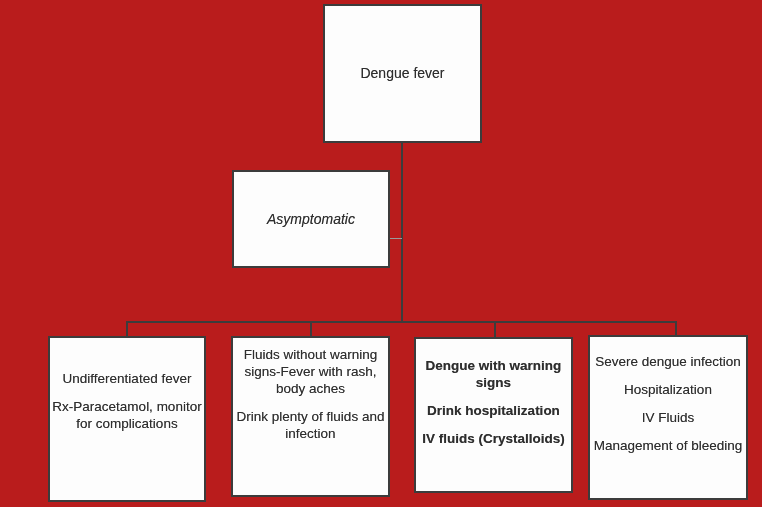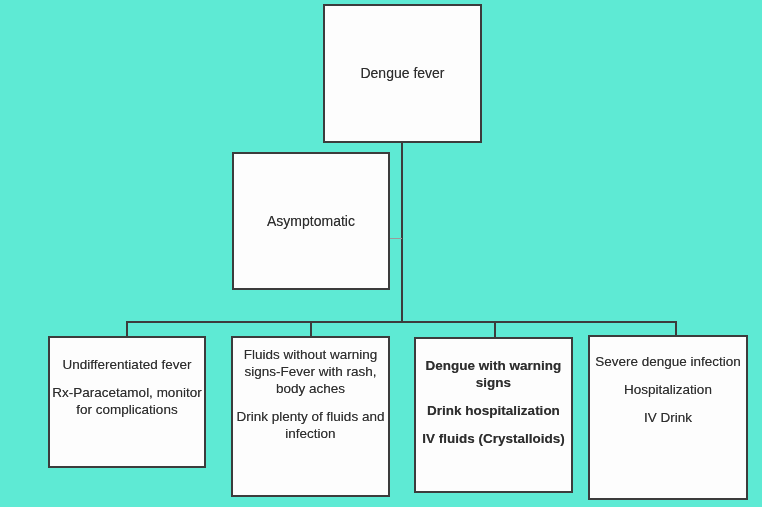--- a/index.html
+++ b/index.html
@@ -1,21 +1,21 @@
 <!DOCTYPE html>
 <html><head>
 <meta charset="utf-8">
 <style>
   * { margin: 0; padding: 0; box-sizing: border-box; }
   html, body { background: #ffffff; }
   .canvas {
     position: relative;
     width: 762px;
     height: 507px;
-    background: #5eead4;
+    background: #b91c1c;
     font-family: "Liberation Sans", sans-serif;
     color: #2e2e2e;
     overflow: hidden;
   }
   .node {
     position: absolute;
     border: 2px solid #3c3c3c;
     background: #fdfdfd;
     text-align: center;
     font-size: 13.5px;
@@ -25,22 +25,22 @@
   .node.centered {
     display: flex;
     align-items: center;
     justify-content: center;
     font-size: 14px;
   }
   .node p { margin: 0 2px 11px; }
   .node p:last-child { margin-bottom: 0; }
 
   #root-box  { left: 323px; top: 4px;   width: 159px; height: 139px; }
-  #mid-box   { left: 232px; top: 152px; width: 158px; height: 138px; }
-  #leaf-1    { left: 48px;  top: 336px; width: 158px; height: 132px; padding-top: 18px; }
+  #mid-box   { left: 232px; top: 170px; width: 158px; height: 98px; font-style: italic; }
+  #leaf-1    { left: 48px;  top: 336px; width: 158px; height: 166px; padding-top: 32px; }
   #leaf-2    { left: 231px; top: 336px; width: 159px; height: 161px; padding-top: 8px; }
   #leaf-3    { left: 414px; top: 337px; width: 159px; height: 156px; padding-top: 18px; font-weight: bold; }
   #leaf-4    { left: 588px; top: 335px; width: 160px; height: 165px; padding-top: 16px; }
 
   .line { position: absolute; background: #3c3c3c; }
   #v-main   { left: 401px; top: 143px; width: 2px;   height: 180px; }
   #tick-mid { left: 390px; top: 238px; width: 12px;  height: 1px; background: #9a9a9a; }
   #h-bus    { left: 126px; top: 321px; width: 551px; height: 2px; }
   #stub-1   { left: 126px; top: 321px; width: 2px;   height: 16px; }
   #stub-2   { left: 310px; top: 321px; width: 2px;   height: 16px; }
@@ -81,16 +81,17 @@
 
   <div class="node" id="leaf-3">
     <p>Dengue with warning signs</p>
     <p>Drink hospitalization</p>
     <p>IV fluids (Crystalloids)</p>
   </div>
 
   <div class="node" id="leaf-4">
     <p>Severe dengue infection</p>
     <p>Hospitalization</p>
-    <p>IV Drink</p>
+    <p>IV Fluids</p>
+    <p>Management of bleeding</p>
   </div>
 
 </div>
 
 </body></html>

